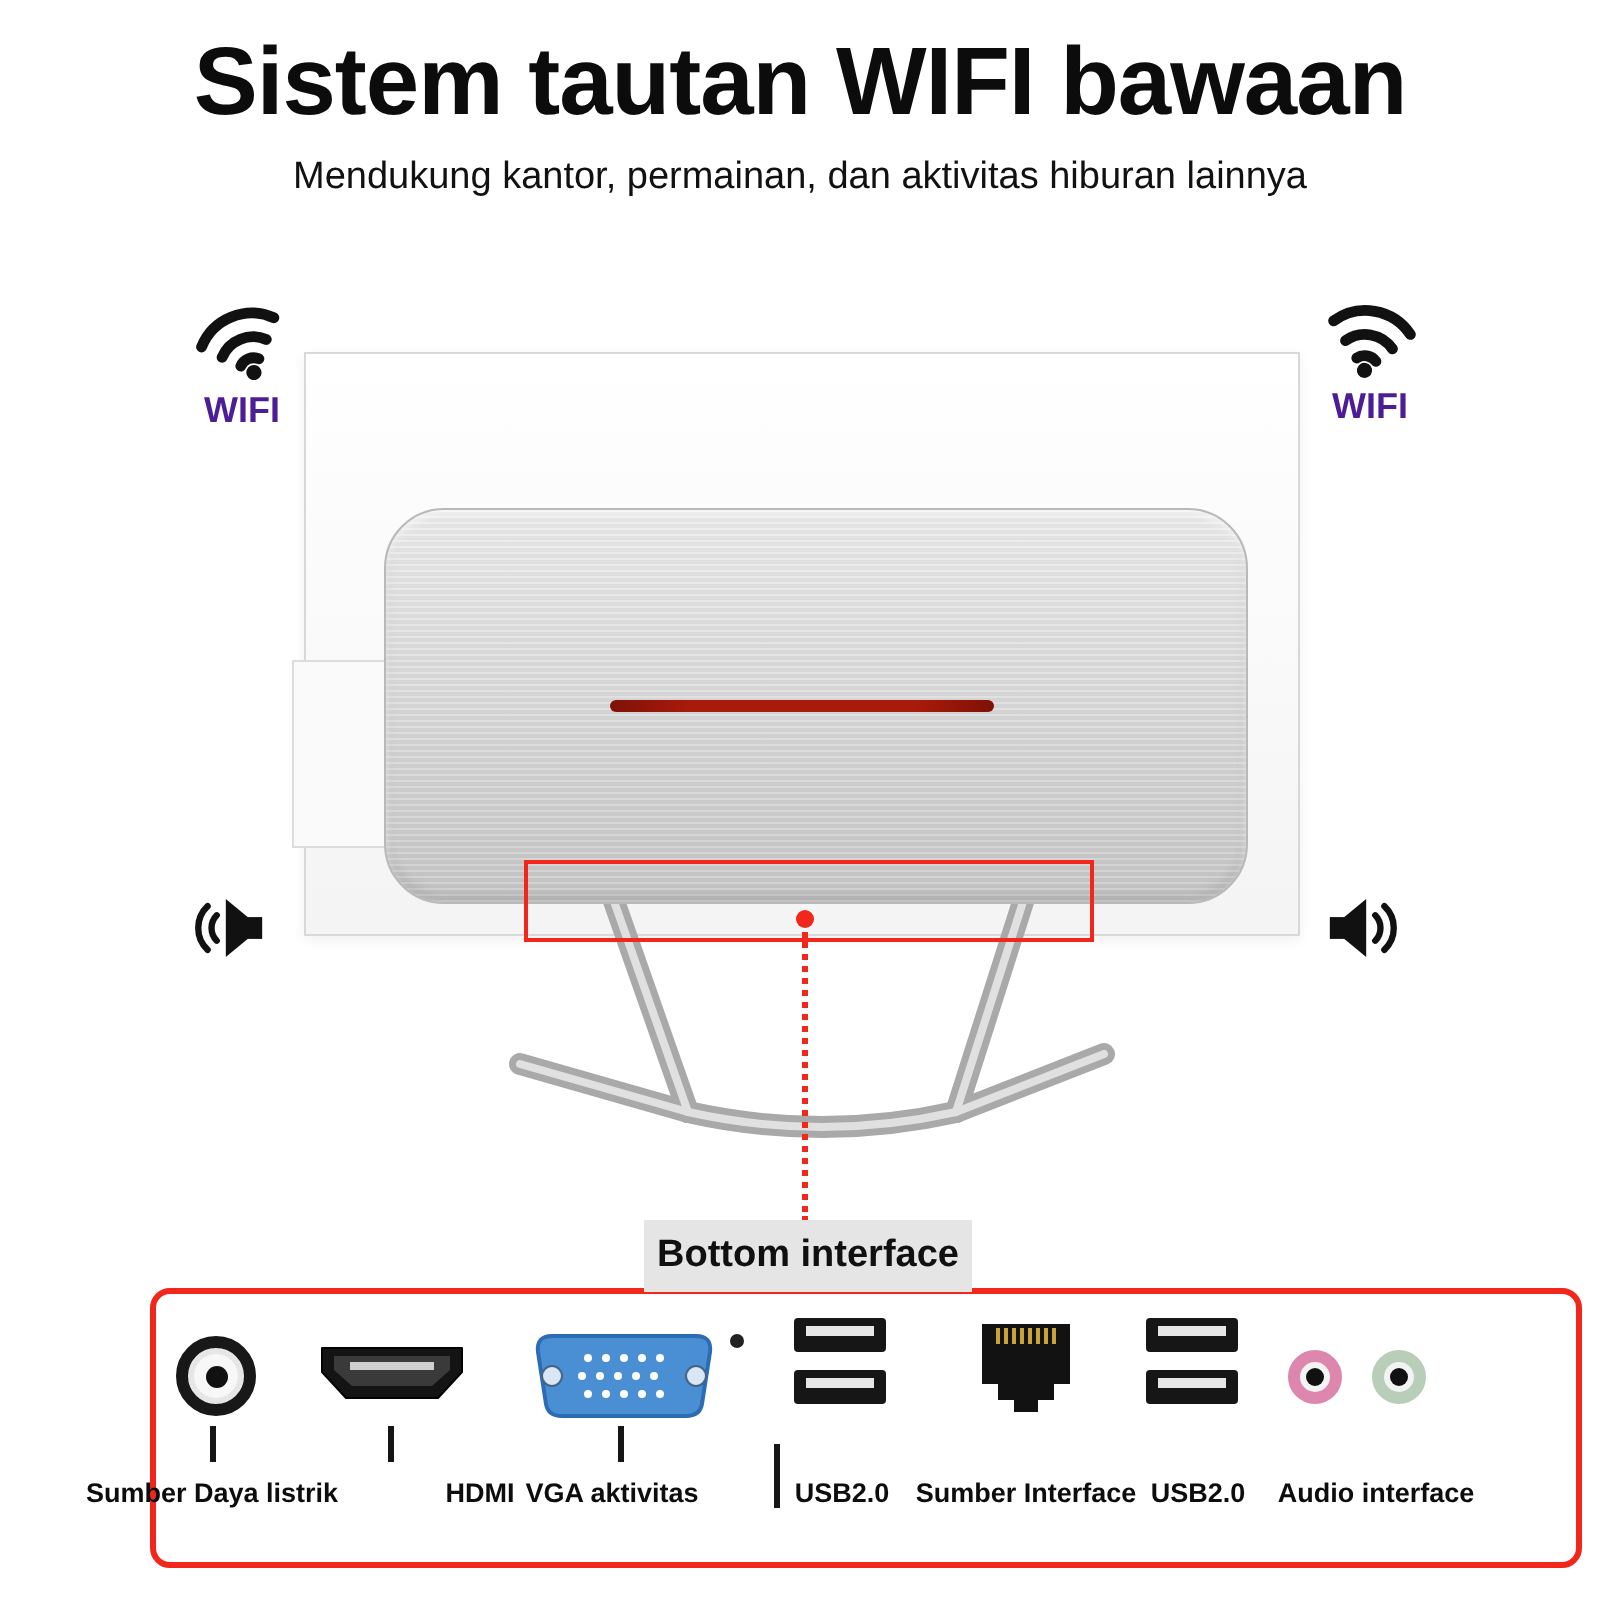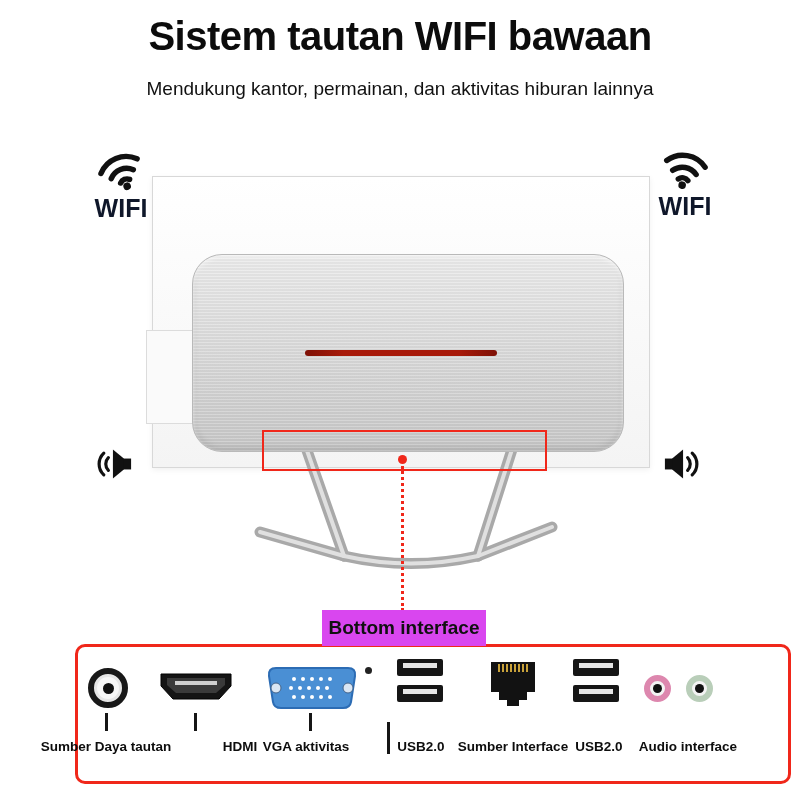--- a/index.html
+++ b/index.html
@@ -1,29 +1,29 @@
 <!DOCTYPE html>
 <html><head>
 <meta charset="utf-8">
 <style>
   html,body{margin:0;padding:0;background:#fff;font-family:"Liberation Sans",sans-serif;}
   .page{position:relative;width:800px;height:800px;background:#fff;overflow:hidden;}
 
   .title{position:absolute;top:14px;left:0;width:100%;text-align:center;
-         font-size:40px;font-weight:800;color:#0c0c0c;letter-spacing:-0.5px;}
+         font-size:48px;font-weight:800;color:#0c0c0c;letter-spacing:-0.5px;}
   .subtitle{position:absolute;top:78px;left:0;width:100%;text-align:center;
          font-size:19px;font-weight:400;color:#111;}
 
   .wifi{position:absolute;width:70px;text-align:center;}
   .wifi-left{left:86px;top:146px;}
   .wifi-right{left:650px;top:144px;}
   .wifi .glyph{display:inline-block;}
   .wifi-left .glyph{transform:rotate(-22deg);}
   .wifi-right .glyph{transform:rotate(10deg);}
-  .wifi .lbl{font-size:25px;font-weight:700;color:#0f172a;margin-top:-2px;}
+  .wifi .lbl{font-size:18px;font-weight:700;color:#4c1d95;margin-top:-2px;}
 
   .bezel{position:absolute;left:152px;top:176px;width:496px;height:290px;
          background:linear-gradient(180deg,#ffffff,#f4f4f4);
          border:1px solid #d8d8d8;box-shadow:0 2px 6px rgba(0,0,0,.06);z-index:1;}
   .tab{position:absolute;left:146px;top:330px;width:47px;height:92px;background:#fafafa;
        border:1px solid #dcdcdc;border-right:none;z-index:1;}
   .stand{position:absolute;left:238px;top:440px;z-index:1;}
   .panel{position:absolute;left:192px;top:254px;width:430px;height:196px;border-radius:30px;
          border:1px solid #b9b9b9;
          background:repeating-linear-gradient(180deg,rgba(255,255,255,.18) 0 1px,rgba(0,0,0,.03) 1px 3px),
@@ -31,21 +31,21 @@
          box-shadow:inset 0 2px 4px rgba(255,255,255,.7), inset 0 -3px 6px rgba(0,0,0,.12);z-index:2;}
   .vent{position:absolute;left:305px;top:350px;width:192px;height:6px;border-radius:3px;
         background:linear-gradient(90deg,#7e1106,#a81a0a 20%,#a81a0a 80%,#7e1106);z-index:3;}
 
   .callout-rect{position:absolute;left:262px;top:430px;width:281px;height:37px;
                 border:2px solid #f0271a;z-index:4;}
   .callout-dot{position:absolute;left:398px;top:455px;width:9px;height:9px;border-radius:50%;
                background:#f0271a;z-index:4;}
   .callout-line{position:absolute;left:401px;top:466px;height:145px;width:0;
                 border-left:3px dotted #f0271a;z-index:4;}
-  .callout-label{position:absolute;left:322px;top:610px;width:164px;height:36px;background:#d946ef;
+  .callout-label{position:absolute;left:322px;top:610px;width:164px;height:36px;background:#e5e5e5;
                  color:#101010;font-size:19px;font-weight:700;display:flex;align-items:center;
                  justify-content:center;z-index:6;}
 
   .speaker{position:absolute;top:446px;z-index:2;}
   .speaker-left{left:92px;transform:scaleX(-1);}
   .speaker-right{left:664px;}
 
   .ports-panel{position:absolute;left:75px;top:644px;width:710px;height:134px;
                border:3px solid #f0271a;border-radius:10px;background:#fff;z-index:2;}
 
@@ -243,21 +243,21 @@
     </div>
   <div class="icon jack jack-green">
       <span class="hole"></span>
     </div>
 
   <div class="tick tick-power"></div>
   <div class="tick tick-hdmi"></div>
   <div class="tick tick-vga"></div>
   <div class="divider"></div>
 
-  <span class="port-label lbl-power">Sumber Daya tautan</span>
+  <span class="port-label lbl-power">Sumber Daya listrik</span>
   <span class="port-label lbl-hdmi">HDMI</span>
   <span class="port-label lbl-vga">VGA aktivitas</span>
   <span class="port-label lbl-usb1">USB2.0</span>
   <span class="port-label lbl-net">Sumber Interface</span>
   <span class="port-label lbl-usb2">USB2.0</span>
   <span class="port-label lbl-audio">Audio interface</span>
 
 </div>
 
 </body></html>

